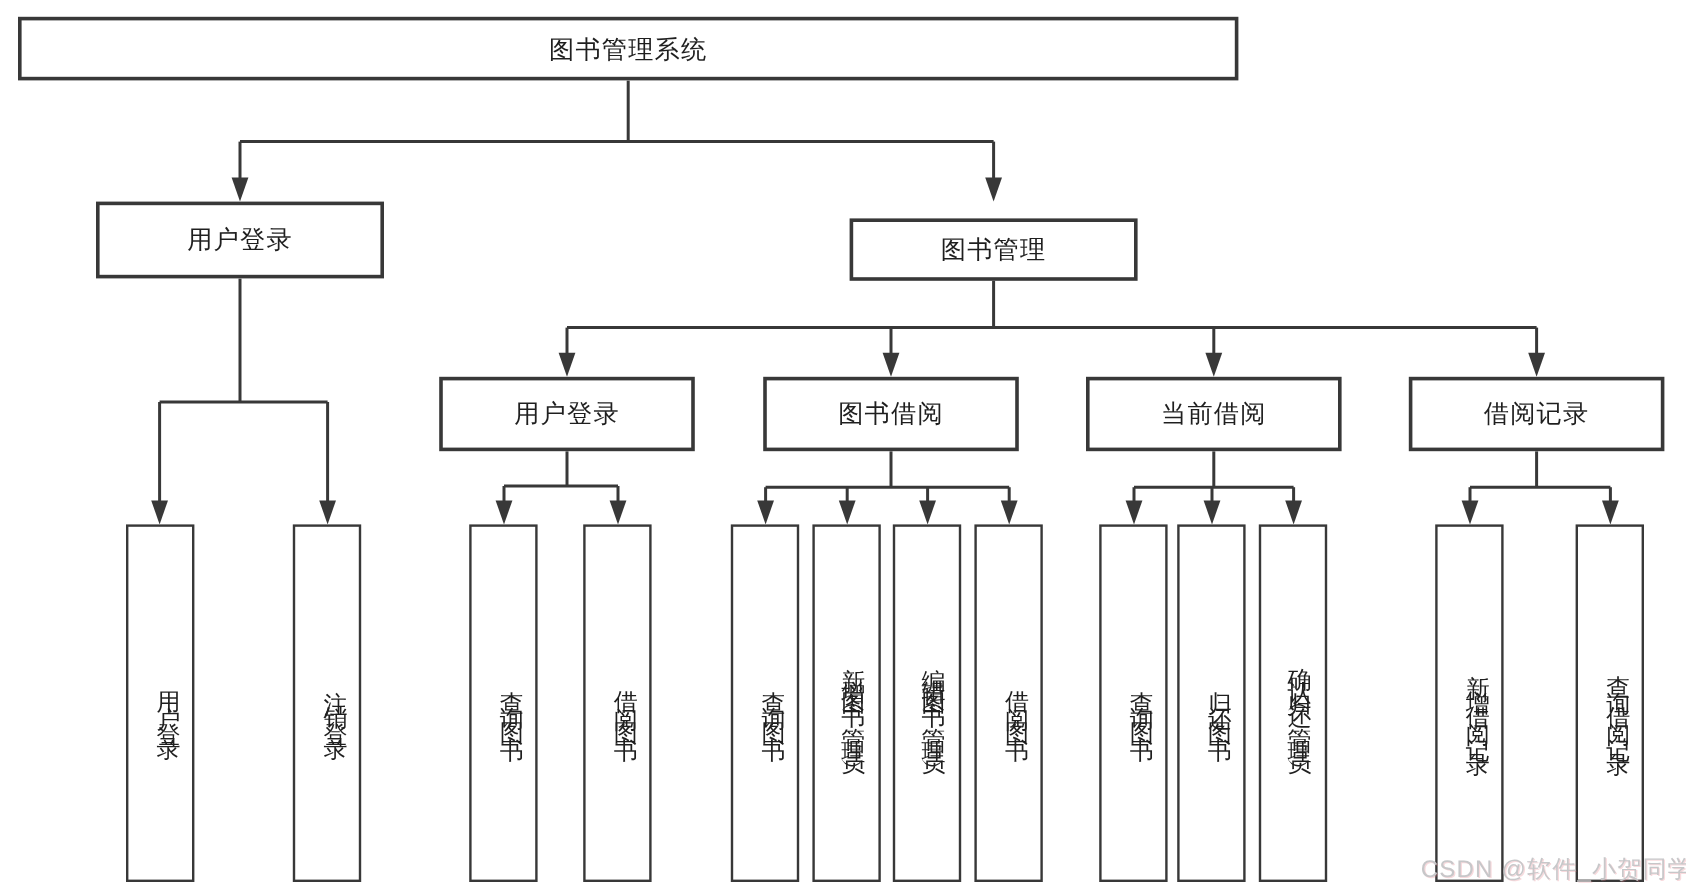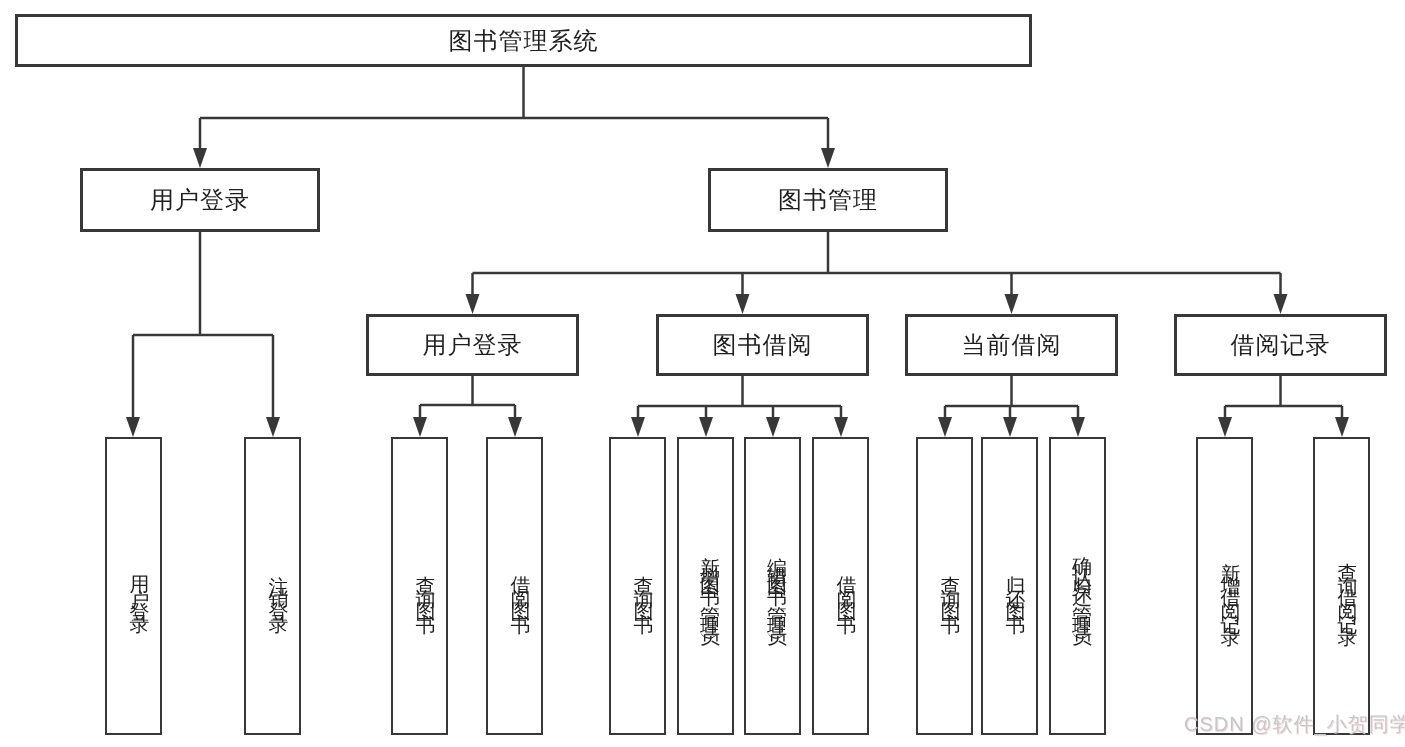--- a/index.html
+++ b/index.html
@@ -13,21 +13,21 @@
   }
   .connectors {
     position: absolute; left:0; top:0; width:1405px; height:747px;
   }
   .node {
     position: absolute;
     background: #ffffff;
     border: 3px solid #383838;
     box-sizing: border-box;
     display: flex; align-items: center; justify-content: center;
-    font-size: 24px;
+    font-size: 21px;
     letter-spacing: 1px;
     white-space: nowrap;
   }
   .root { border-width: 3px; }
   .leaf {
     position: absolute;
     top: 437px; height: 298px; width: 57px;
     background: #ffffff;
     border: 2.5px solid #383838;
     box-sizing: border-box;
@@ -130,28 +130,28 @@
     </g>
   </svg>
 
   <div class="node root" style="left:15px; top:14px; width:1017px; height:53px;">
     <span>图书管理系统</span>
   </div>
 
   <div class="node" style="left:80px; top:168px; width:240px; height:64px;">
     <span>用户登录</span>
   </div>
-  <div class="node" style="left:708px; top:168px; width:240px; height:64px;text-align:right;">
+  <div class="node" style="left:708px; top:182px; width:240px; height:52px;text-align:right;">
     <span>图书管理</span>
   </div>
 
   <div class="node" style="left:366px; top:314px; width:213px; height:62px;">
     <span>用户登录</span>
   </div>
-  <div class="node" style="left:636px; top:314px; width:213px; height:62px;margin-left:20px;">
+  <div class="node" style="left:636px; top:314px; width:213px; height:62px;">
     <span>图书借阅</span>
   </div>
   <div class="node" style="left:1174px; top:314px; width:213px; height:62px;">
     <span>借阅记录</span>
   </div>
   <div class="node" style="left:905px; top:314px; width:213px; height:62px;">
     <span>当前借阅</span>
   </div>
 
   <div class="leaf" style="left:105px;">

